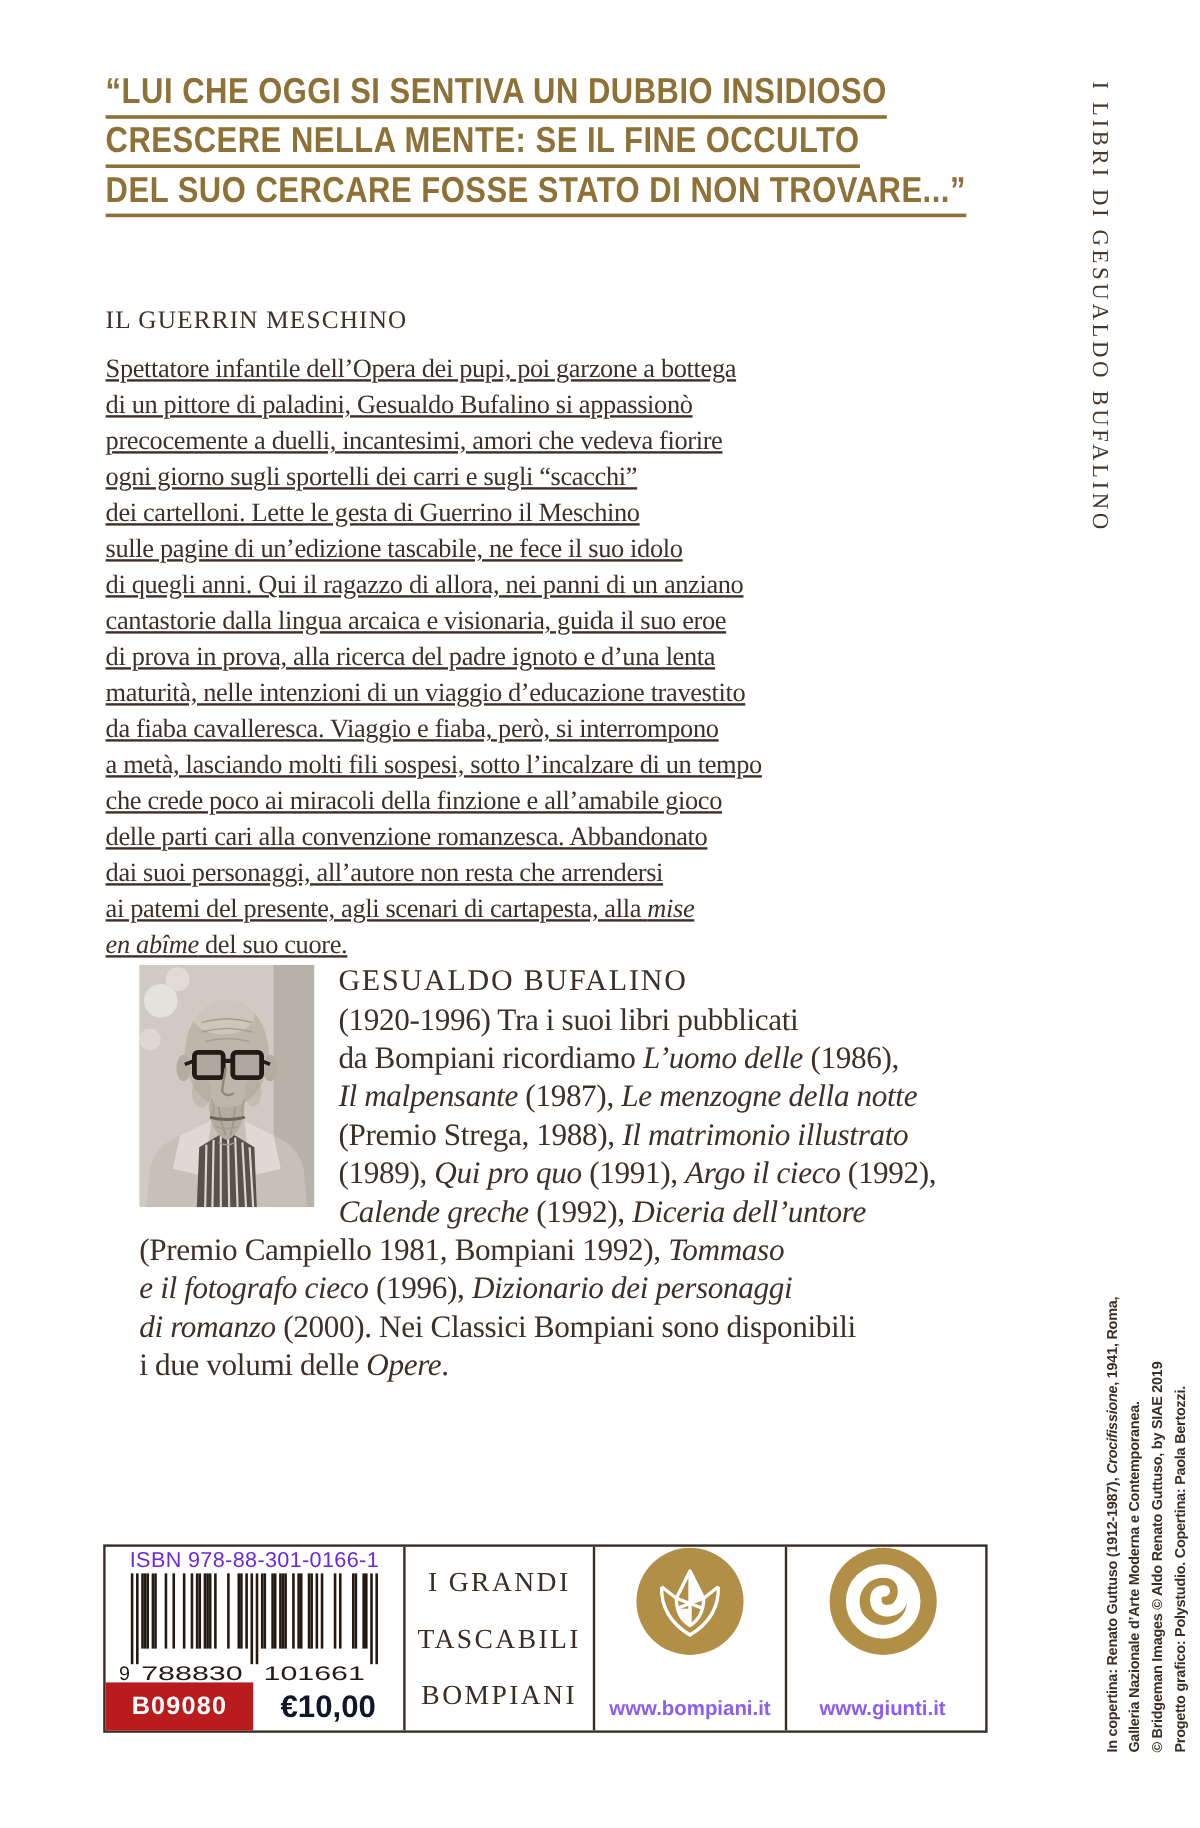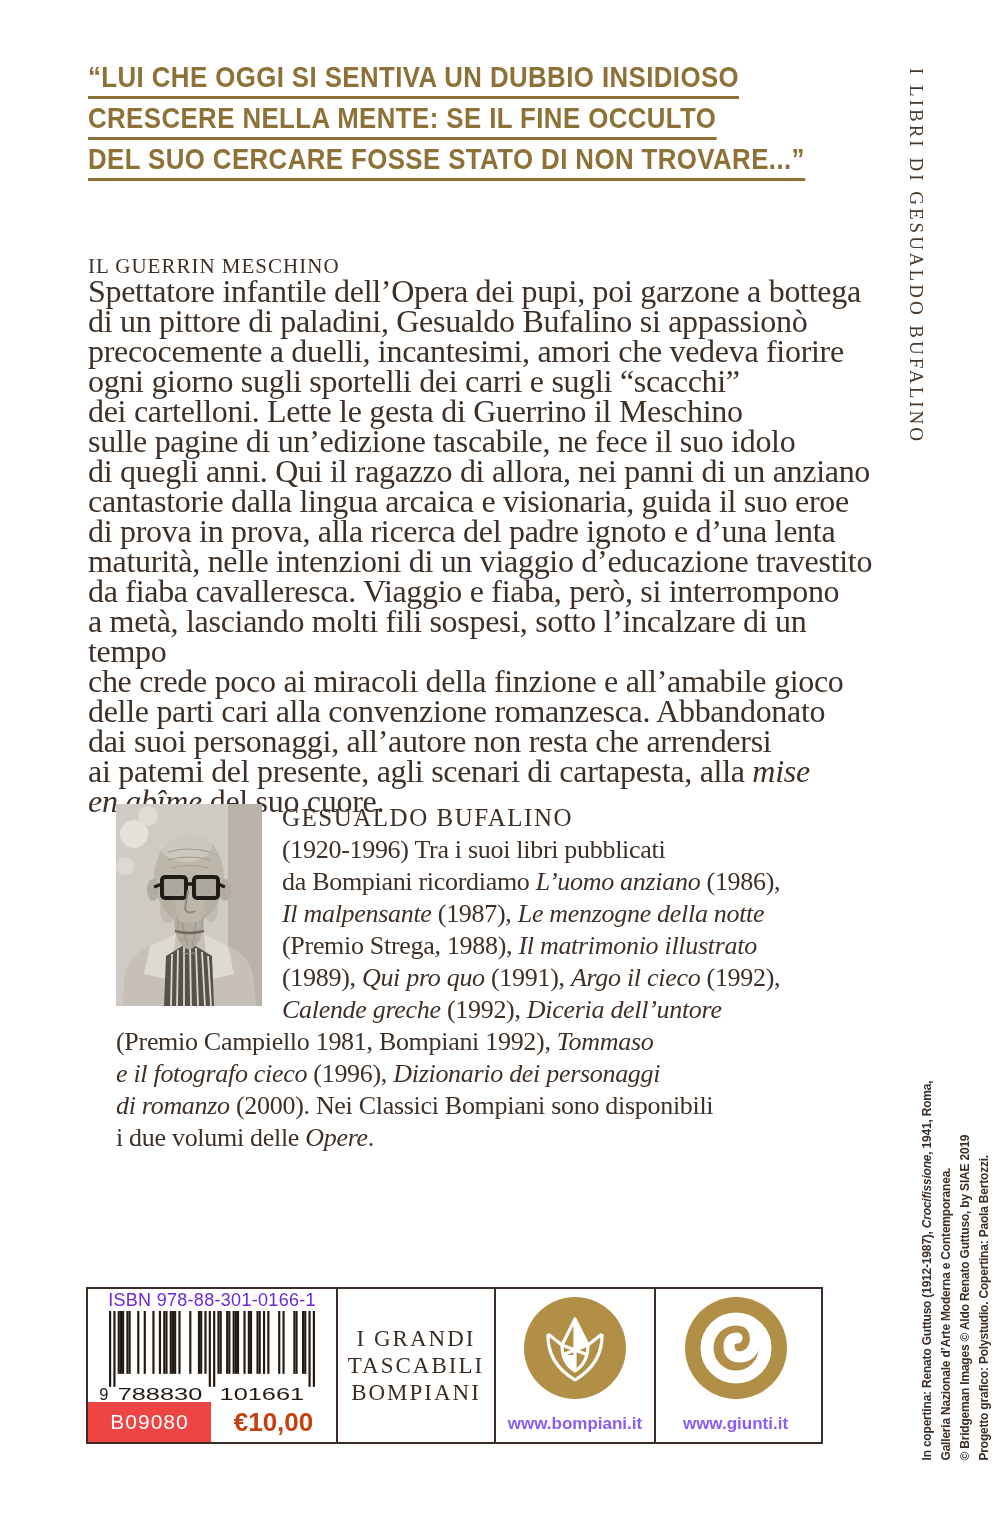--- a/index.html
+++ b/index.html
@@ -25,57 +25,58 @@
     writing-mode:vertical-rl;
     font-size:19px; letter-spacing:3px; color:#493729;
   }
 
   
   .synopsis-title {
     position:absolute; left:88px; top:254px;
     font-size:21px; letter-spacing:1px; color:#3e3027;
   }
   .synopsis-body {
-    position:absolute; left:88px; top:276px; width:792px;
-    font-size:32px; line-height:30px; letter-spacing:-.3px;
+    position:absolute; left:88px; top:292px; width:792px;
+    font-size:22px; line-height:30px; letter-spacing:-.3px;
     white-space:pre-line;
+    text-decoration:underline;
   }
 
   
   .bio { position:absolute; left:88px; top:802px; width:800px;
          font-size:26px; line-height:32px; letter-spacing:-.3px;margin-left:28px; }
   .bio .photo { float:left; width:146px; height:202px; margin:2px 20px 0 0; display:block; }
   .bio-name { font-size:25px; letter-spacing:1.5px; }
   .bio-text { white-space:pre-line; }
 
   
   .strip {
     position:absolute; left:86px; top:1287px; width:737px; height:157px;
     border:2px solid #3b2d23; box-sizing:border-box; display:flex; background:#fff;
   }
   .cell { box-sizing:border-box; }
-  .cell + .cell { border-left:2px solid #3b2d23; }
+  .cell + .cell { border-left:2px solid #3b2d23;gap:20px; }
   .cell-bc { width:248px; display:flex; flex-direction:column; }
   .isbn {
     height:22px; display:flex; align-items:flex-end; justify-content:center;
     font-family:"Liberation Sans", sans-serif; font-size:18px; letter-spacing:.3px; color:#6d28d9;
   }
   #barcode-svg { width:232px; height:91px; margin:0 auto; display:block; }
   #barcode-svg rect { fill:#241a12; }
   #barcode-svg text {
     font-family:"Liberation Sans", sans-serif; font-size:7.6px; fill:#241a12;
   }
   .price-row { height:40px; display:flex; font-family:"Liberation Sans", sans-serif; }
   .code-box {
-    width:123px; background:#ef4444; color:#ffffff; font-weight:400; font-size:21px;
+    width:123px; background:#b91c1c; color:#ffffff; font-weight:700; font-size:21px;
     display:flex; align-items:center; justify-content:center; letter-spacing:1px;
   }
   .price-box {
     flex:1; display:flex; align-items:center; justify-content:center;
-    font-weight:700; font-size:26px; color:#c2410c;
+    font-weight:700; font-size:26px; color:#0f172a;
   }
   .cell-imprint {
     width:158px; display:flex; flex-direction:column; align-items:center; justify-content:center;
     font-size:23px; line-height:27px; letter-spacing:2px; color:#3b2d23; text-align:center;
   }
   .cell-logo {
     width:160px; display:flex; flex-direction:column; align-items:center; justify-content:flex-end;
     padding-bottom:8px;
   }
   .cell-logo:last-child { width:161px; }
@@ -172,21 +173,21 @@
         <path d="M70 80 L78 80" stroke="#201b16" stroke-width="3.5"></path>
         <path d="M46 80 L38 83 M102 80 L109 83" stroke="#201b16" stroke-width="3"></path>
       </g>
 
       <path d="M72 86 L69 105 Q72 111 79 107" stroke="#8f887b" stroke-width="2" fill="none"></path>
       <path d="M59 127 Q73 131 88 127" stroke="#6d6659" stroke-width="2.5" fill="none"></path>
       <path d="M64 135 Q73 138 82 135" stroke="#a8a093" stroke-width="1.5" fill="none"></path>
     </svg>
     <div class="bio-name">GESUALDO BUFALINO</div>
     <div class="bio-text"><span>(1920-1996) Tra i suoi libri pubblicati
-da Bompiani ricordiamo </span><span style="font-style: italic;">L’uomo anziano</span><span> (1986),
+da Bompiani ricordiamo </span><span style="font-style: italic;">L’uomo delle</span><span> (1986),
 </span><span style="font-style: italic;">Il malpensante</span><span> (1987), </span><span style="font-style: italic;">Le menzogne della notte</span><span>
 (Premio Strega, 1988), </span><span style="font-style: italic;">Il matrimonio illustrato</span><span>
 (1989), </span><span style="font-style: italic;">Qui pro quo</span><span> (1991), </span><span style="font-style: italic;">Argo il cieco</span><span> (1992),
 </span><span style="font-style: italic;">Calende greche</span><span> (1992), </span><span style="font-style: italic;">Diceria dell’untore</span><span>
 (Premio Campiello 1981, Bompiani 1992), </span><span style="font-style: italic;">Tommaso
 e il fotografo cieco</span><span> (1996), </span><span style="font-style: italic;">Dizionario dei personaggi
 di romanzo</span><span> (2000). Nei Classici Bompiani sono disponibili
 i due volumi delle </span><span style="font-style: italic;">Opere</span><span>.</span></div>
   </div>
 

